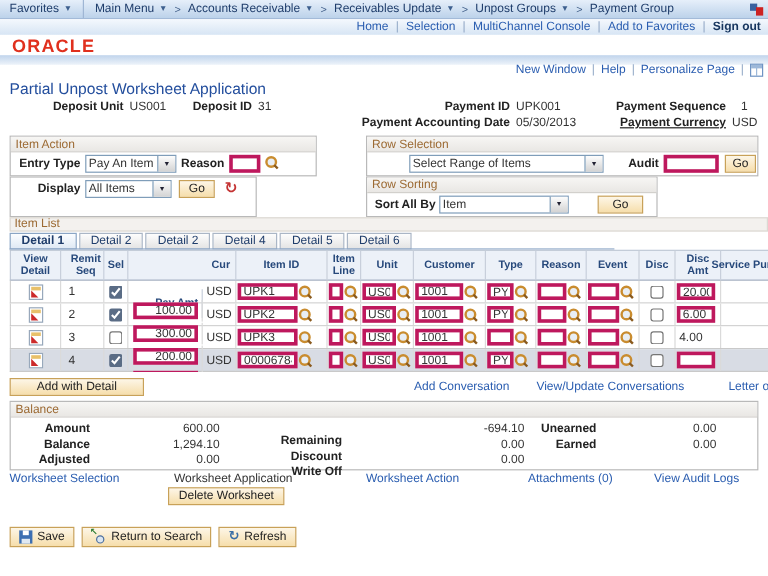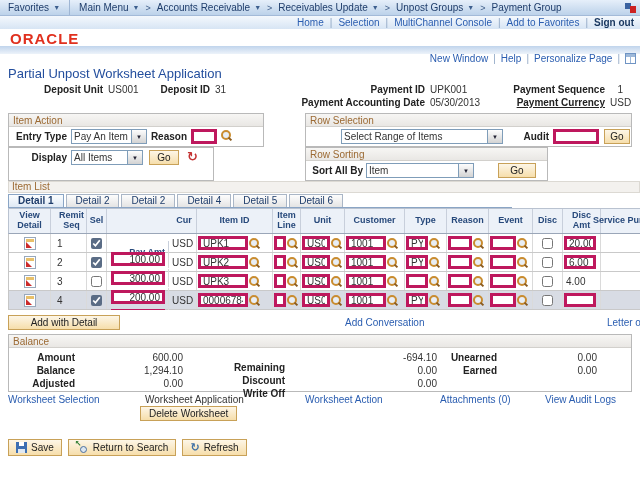--- a/index.html
+++ b/index.html
@@ -479,20 +479,21 @@
         <div class="gc c13">
             <input class="ti w32" value="" style="">
           </div>
         <div class="gc c14"></div>
       </div>
     </div>
   </div>
 
   <span class="abs pbtn" style="left:8px;top:315px;width:112px;">Add with Detail</span>
   <span class="abs link" style="left:345px;top:317px;">Add Conversation</span>
+  <span class="abs link" style="left:447px;top:317px;">View/Update Conversations</span>
   <span class="abs link" style="left:607px;top:317px;">Letter of Credit</span>
 
   <div class="abs gbox" style="left:8px;top:334px;width:624px;height:58px;">
     <div class="gbox-h">Balance</div>
     <div style="padding-top:3px;">
       <div class="bal-row">
         <span class="b0 flabel">Amount</span>
         <span class="b1">600.00</span>
         <span class="b2 flabel">Remaining</span>
         <span class="b3">-694.10</span>

